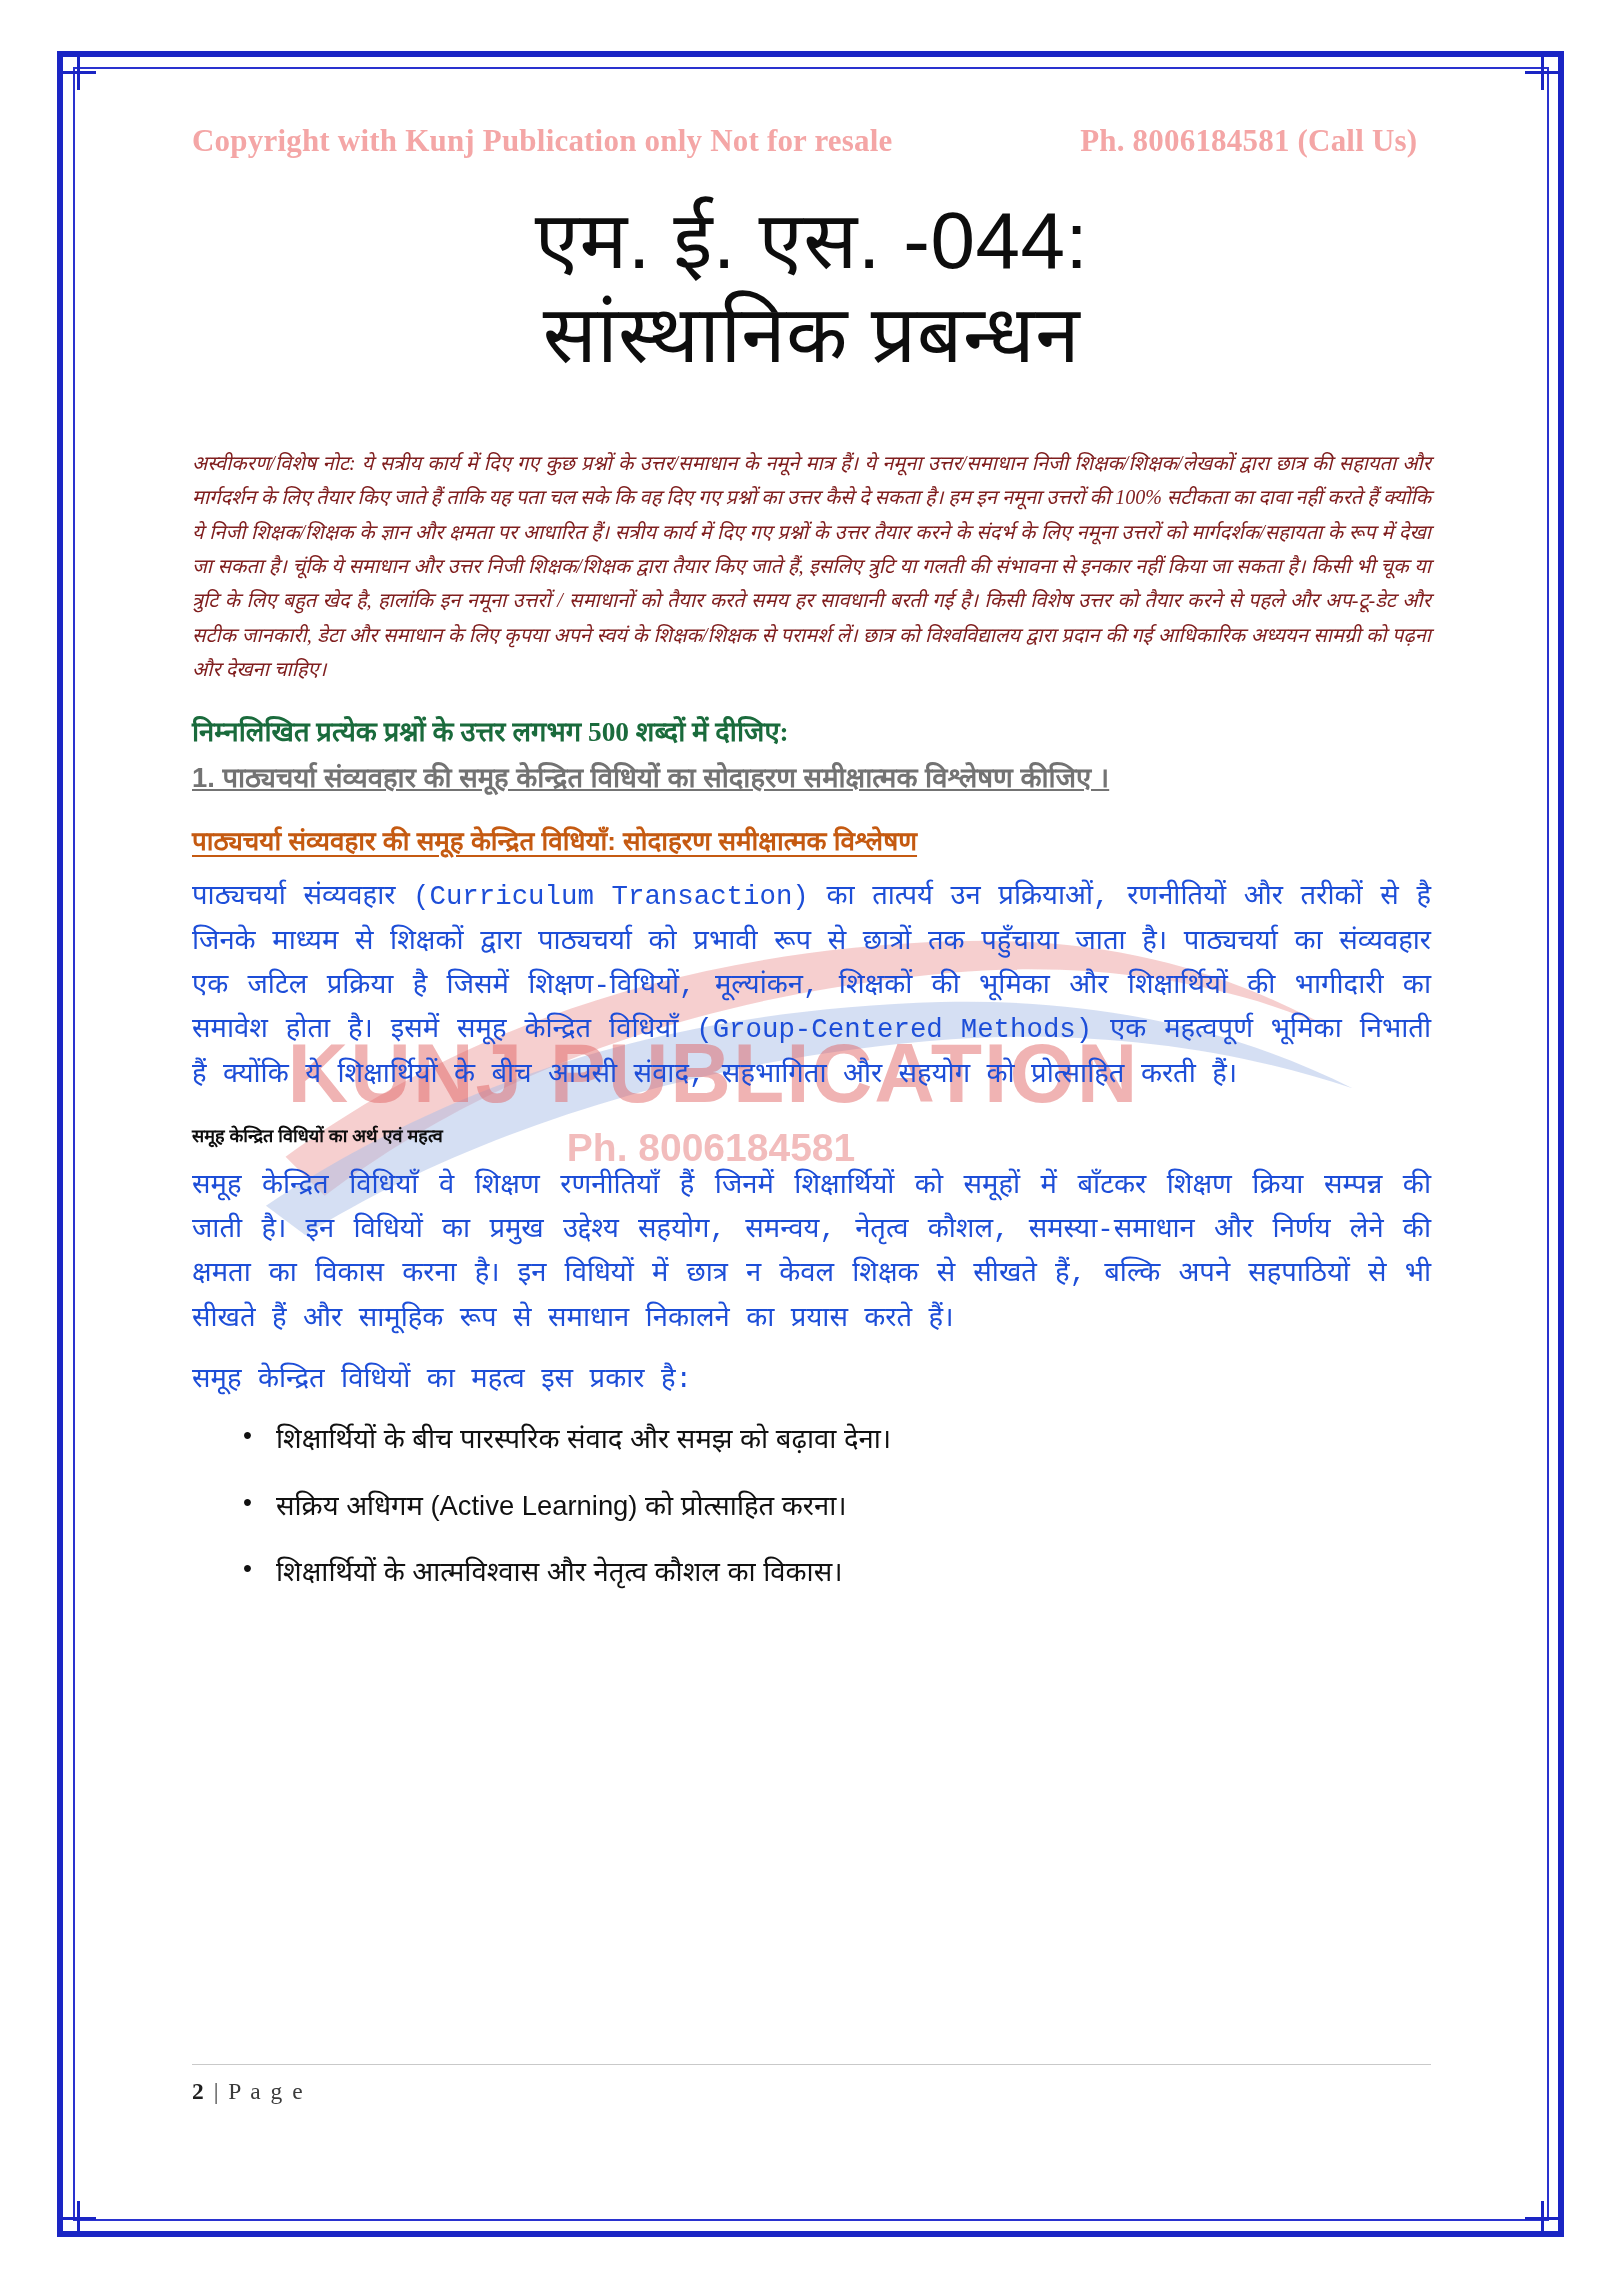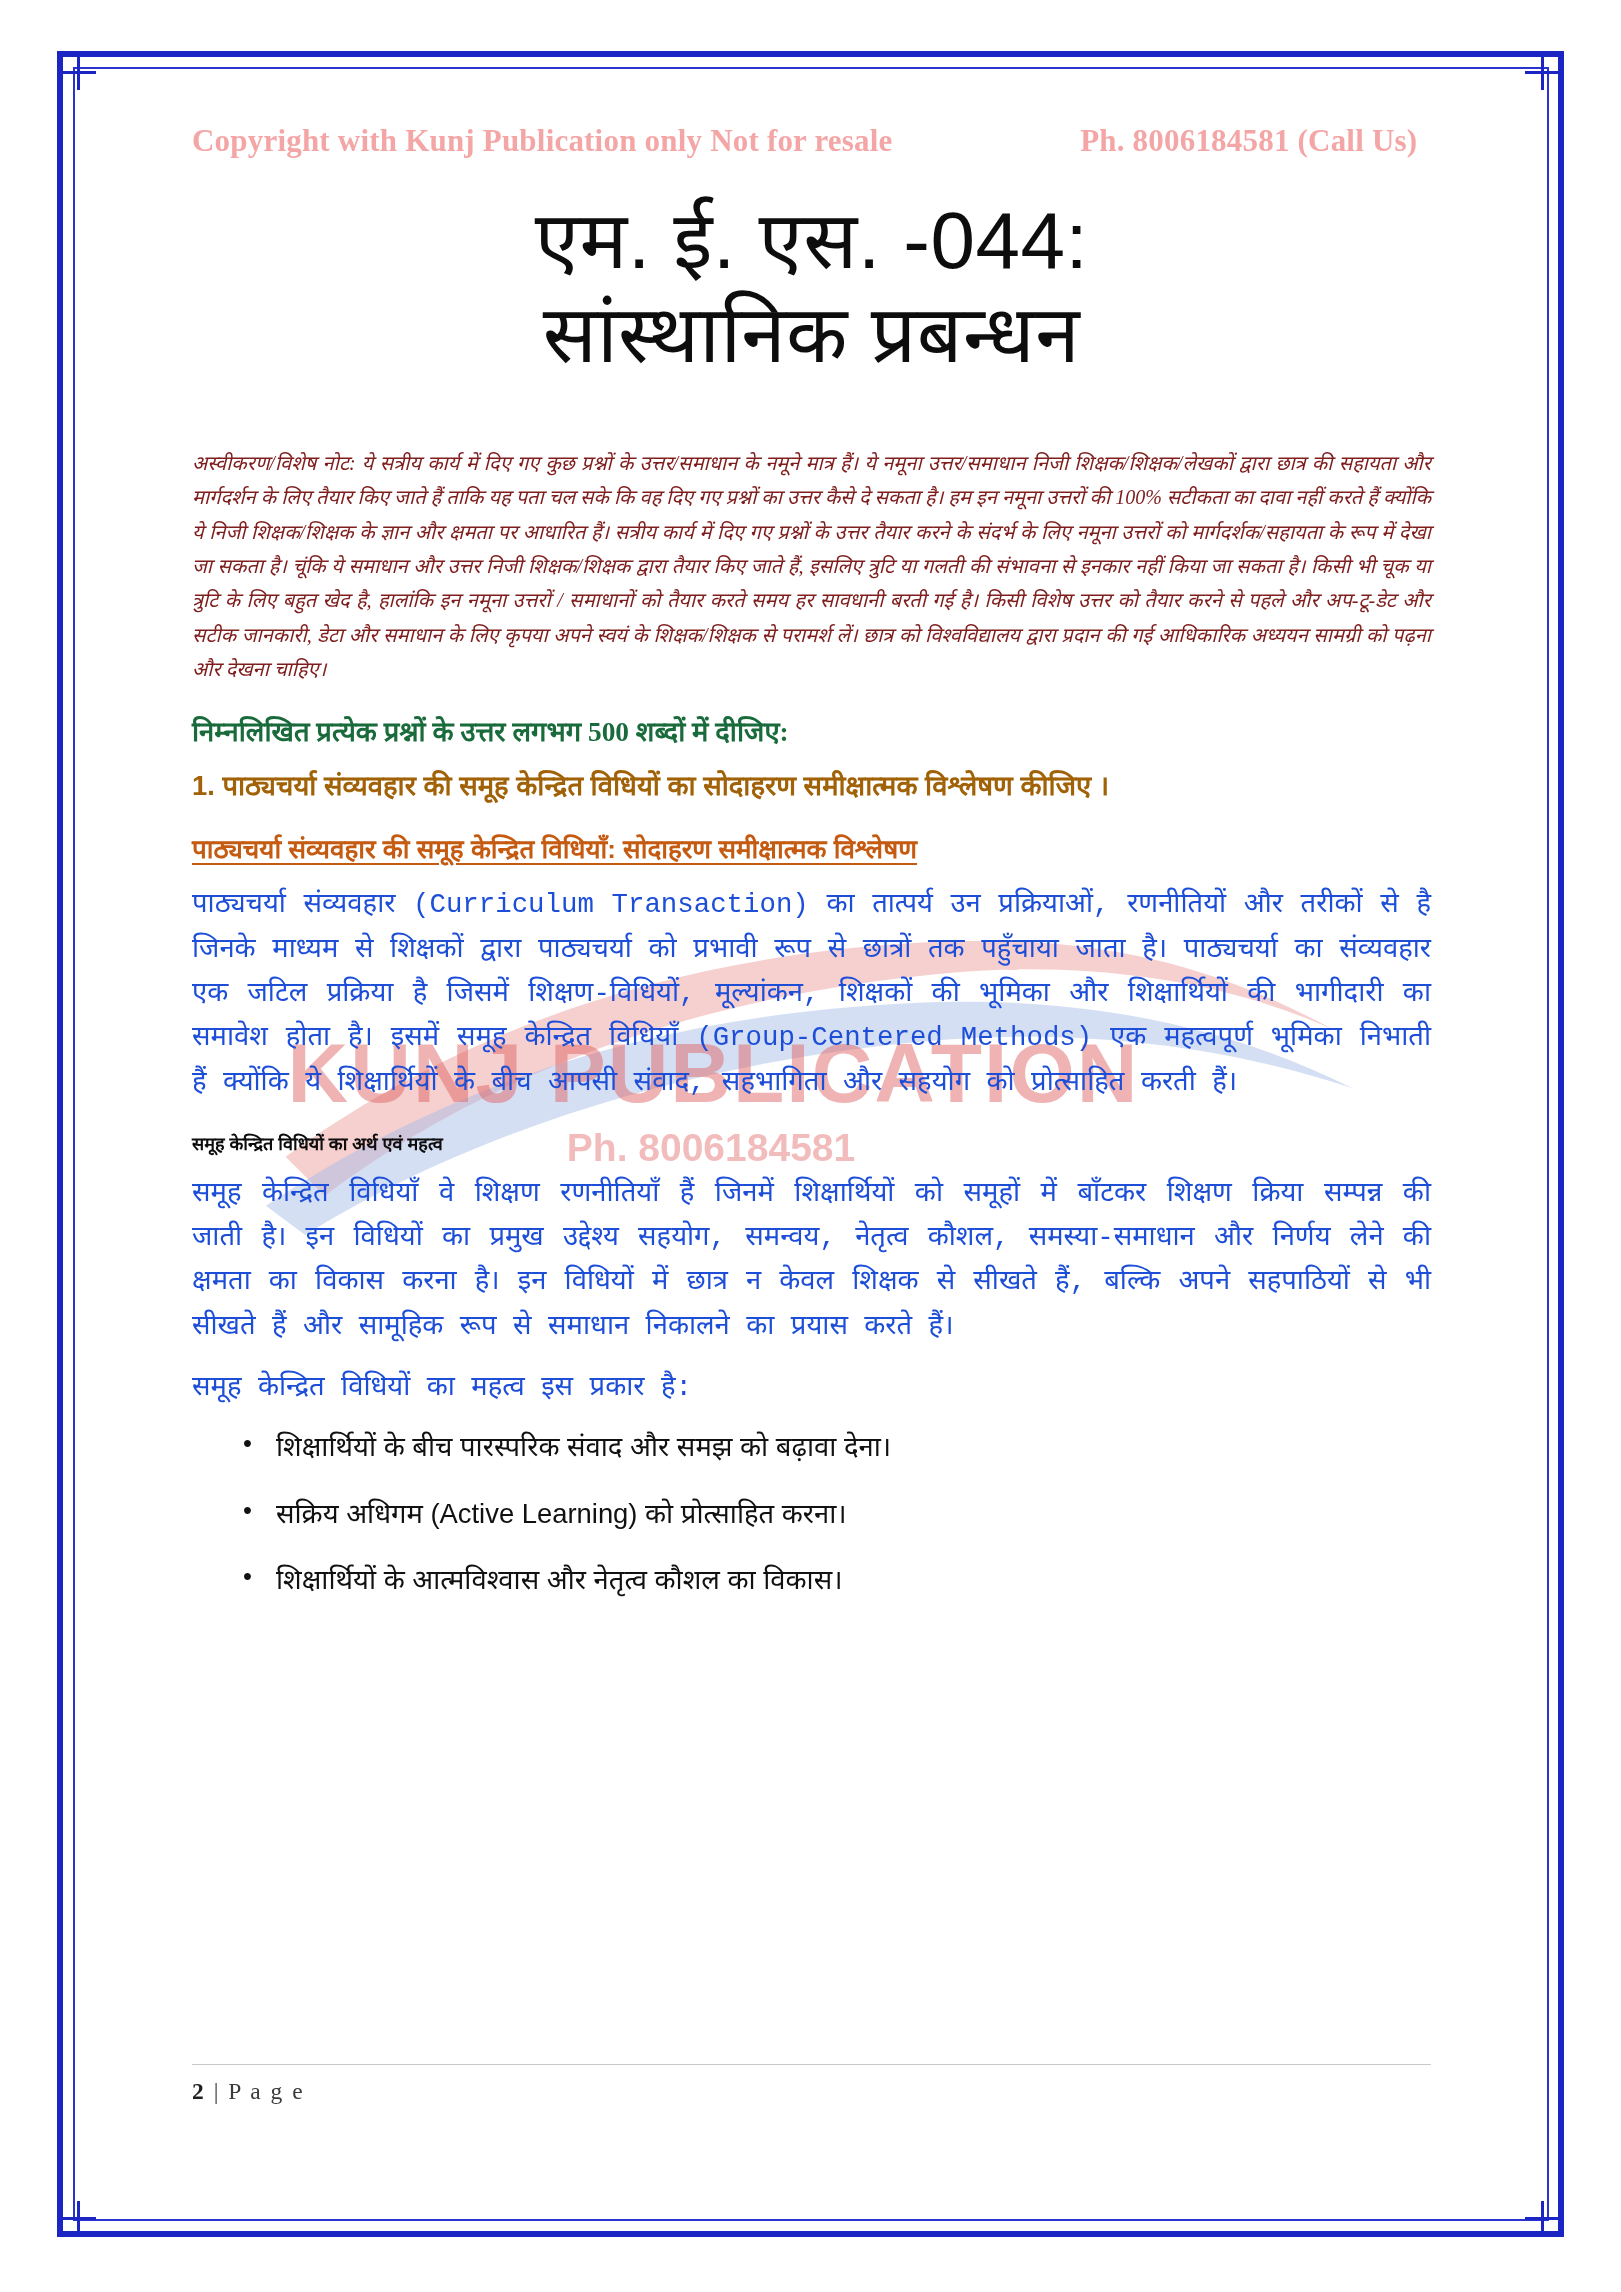--- a/index.html
+++ b/index.html
@@ -138,26 +138,27 @@
 
   .q-head {
     margin-top: 25.5px;
     font-family: Liberation Serif, serif;
     font-weight: bold;
     font-size: 27.4px;
     color: #1a6b3c;
   }
 
   .question {
-    margin-top: 16px;
+    margin-top: 8px;
     font-family: "Liberation Sans", sans-serif;
     font-weight: bold;
     font-size: 27.4px;
     line-height: 1.52;
-    color: #a16207;
+    color: #737373;
+    text-decoration: underline;
   }
 
   .subhead-orange {
     margin-top: 23.5px;
     font-family: "Liberation Sans", sans-serif;
     font-weight: bold;
     font-size: 26px;
     color: #c55a11;
     text-decoration: underline;
     text-underline-offset: 4.9px;

